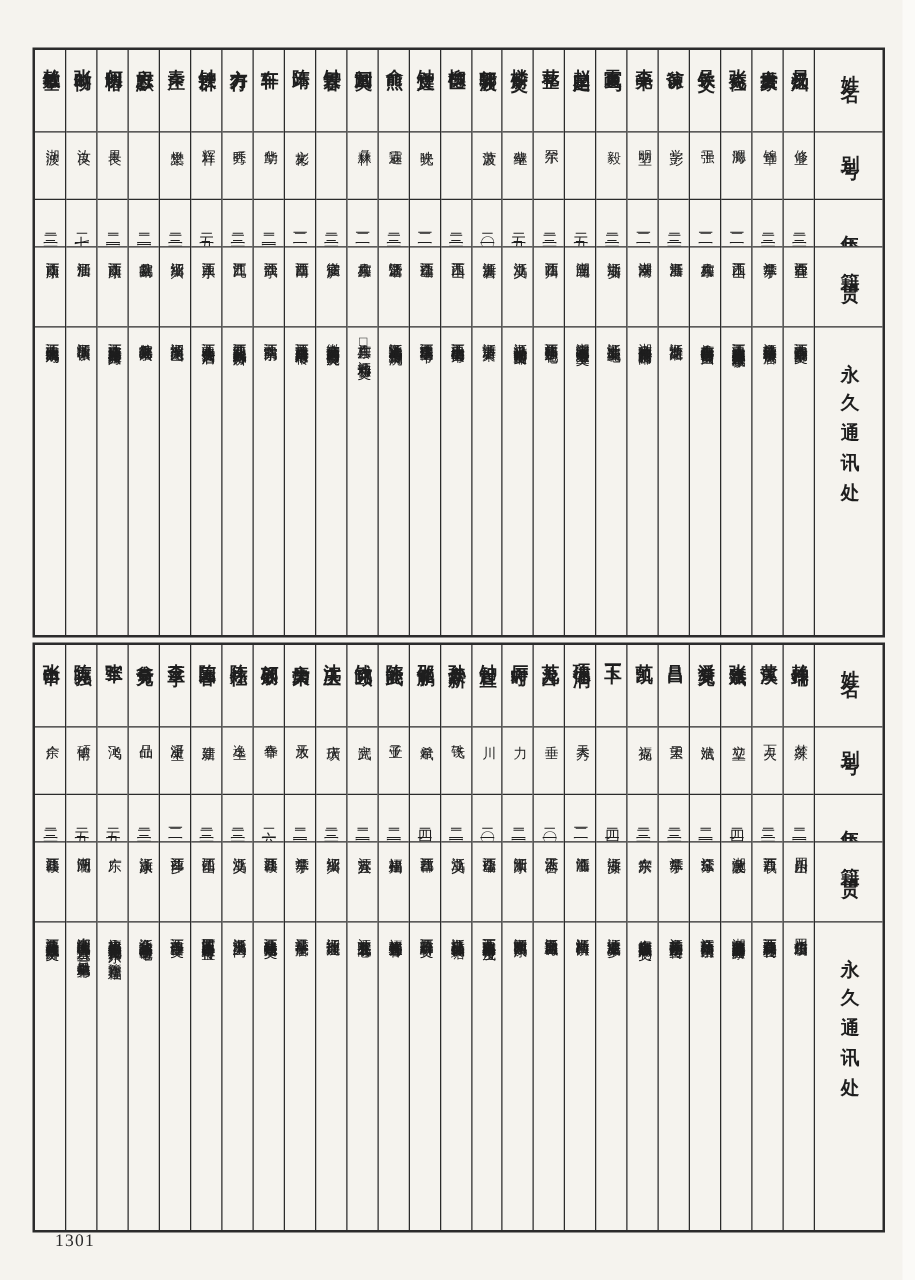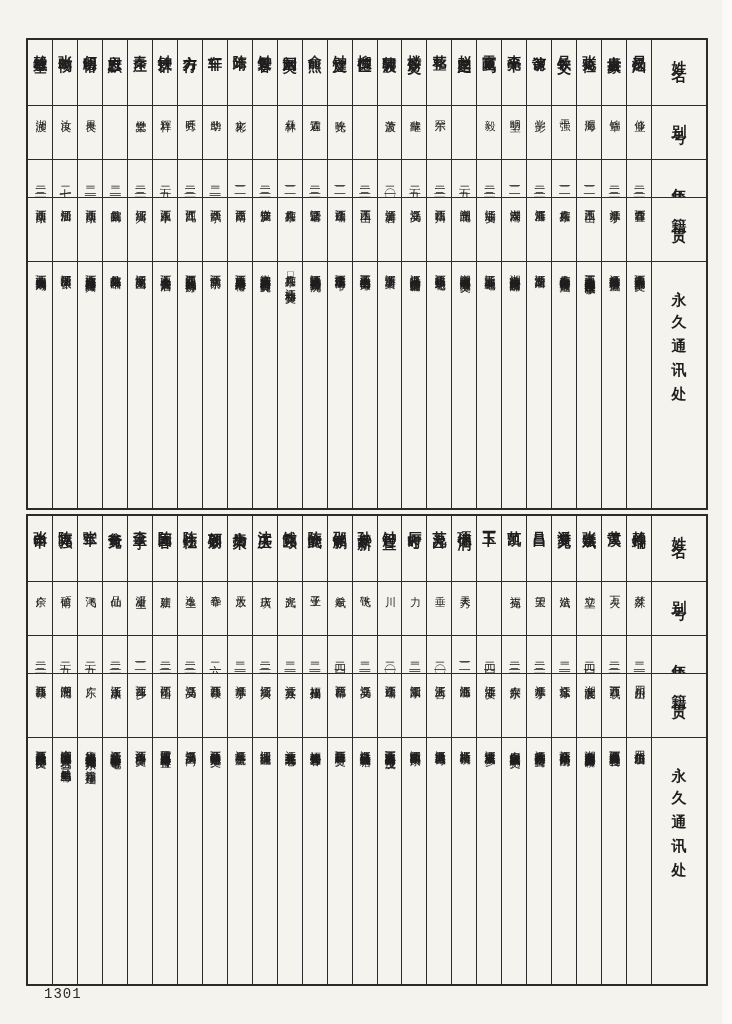--- a/index.html
+++ b/index.html
@@ -43,21 +43,21 @@
   .header-col .cell{justify-content:center;}
   .header-col .vtext{font-weight:bold;font-size:15px;}
   .header-col .r-name .vtext{letter-spacing:8px;padding-top:8px;}
   .header-col .r-alias .vtext{letter-spacing:6px;padding-top:6px;}
   .header-col .r-age .vtext{letter-spacing:3px;}
   .header-col .r-native .vtext{letter-spacing:10px;padding-top:8px;}
   .header-col .r-addr .vtext{letter-spacing:24px;padding-top:16px;}
   .page-number{
     position:absolute;left:44px;top:986px;
     font-size:14px;letter-spacing:1px;color:#2a2a2a;
-    font-family:Liberation Mono, monospace;
+    font-family:Liberation Serif, serif;
   }
 </style>
 </head>
 <body>
 
 <div class="page-edge"></div>
 
 <div class="table-wrap">
     <div class="block">
       <div class="col header-col">

